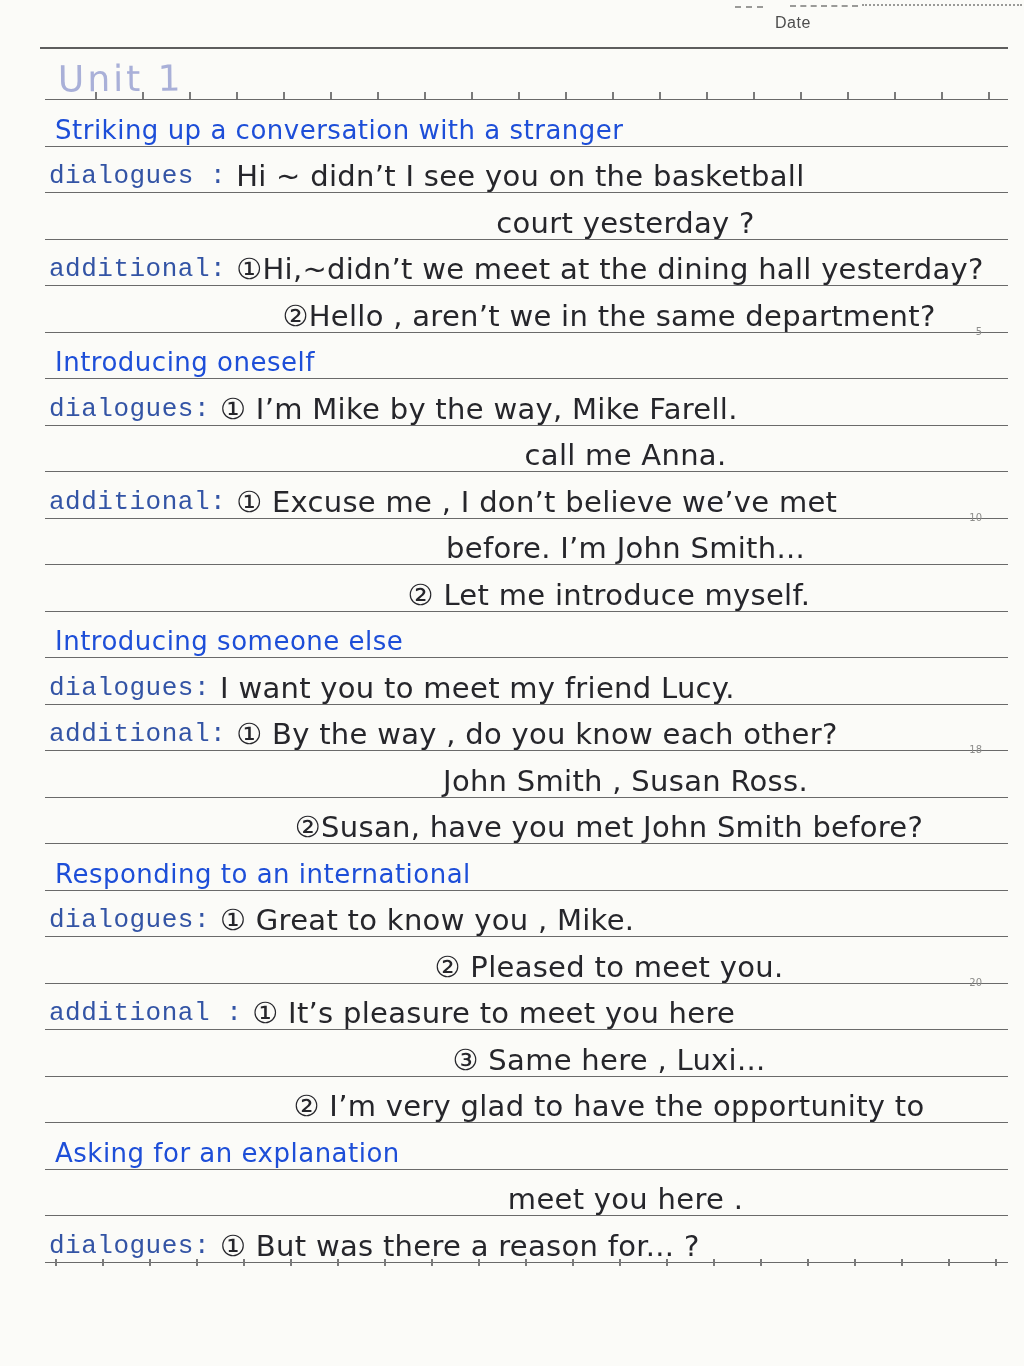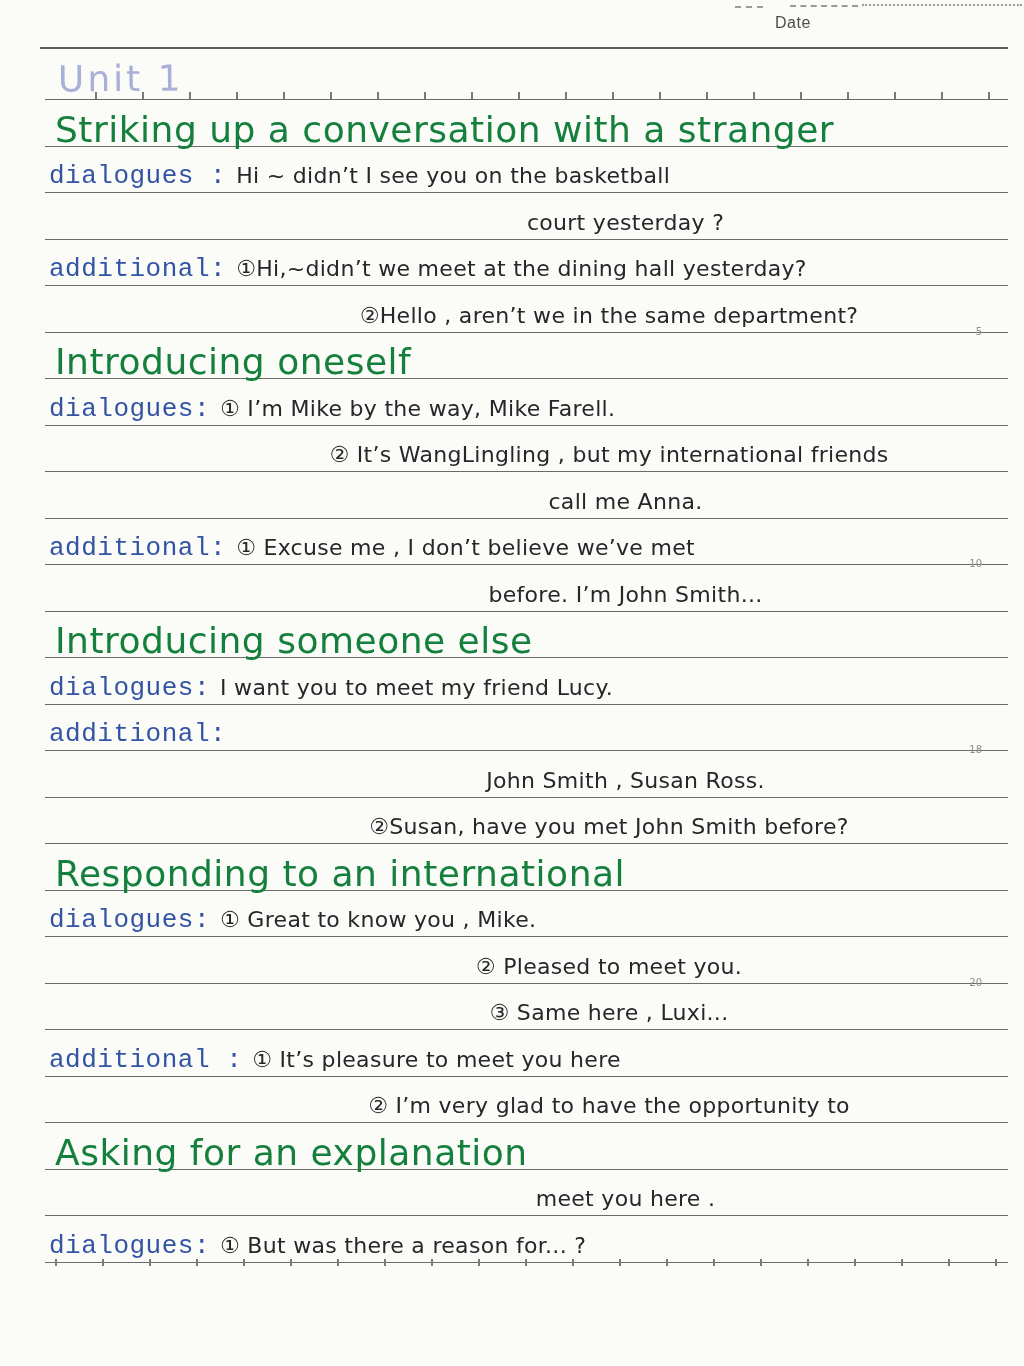--- a/index.html
+++ b/index.html
@@ -37,25 +37,25 @@
   #rows{position:absolute;left:45px;top:100px;width:963px;}
   .row{
     position:relative;box-sizing:border-box;height:46.5px;
     border-bottom:1.6px solid #6a6a6a;
     display:flex;align-items:flex-end;
     white-space:nowrap;overflow:visible;
     padding:0 0 1px 4px;
   }
   .row.heading{padding-left:10px;}
   .head-text{
-    font-size:36px;color:#15803d;letter-spacing:.5px;
+    font-size:26px;color:#1d4ed8;letter-spacing:.5px;
     line-height:30px;
   }
   .lab{font-size:26px;color:#3354a5;line-height:30px;margin-right:10px;letter-spacing:.5px;font-family:Liberation Mono, monospace;}
-  .txt{font-size:22px;color:#26262b;line-height:30px;letter-spacing:.3px;}
+  .txt{font-size:29px;color:#26262b;line-height:30px;letter-spacing:.3px;}
   .row.ind1{padding-left:165px;justify-content:center;}
   .row.ind2{padding-left:198px;justify-content:center;}
   .mnum{
     position:absolute;right:26px;bottom:-5px;
     font-size:10px;color:#8d8d8b;letter-spacing:0;
   }
   .ticks-bottom{
     position:absolute;left:10px;right:0;bottom:-4px;height:7px;
     background:repeating-linear-gradient(90deg,#7a7a7a 0 2px,transparent 2px 47px);
   }
@@ -93,68 +93,69 @@
         <span class="txt">②Hello , aren’t we in the same department?</span>
         <span class="mnum">5</span>
       </div>
       <div class="row heading">
         <span class="head-text">Introducing oneself</span>
       </div>
       <div class="row entry">
         <span class="lab">dialogues:</span>
         <span class="txt">① I’m Mike by the way, Mike Farell.</span>
       </div>
-      <div class="row cont ind1">
-        <span class="txt">② It’s WangLingling , but my international friends</span>
-      </div>
       <div class="row cont ind2">
         <span class="txt">call me Anna.</span>
       </div>
       <div class="row entry">
         <span class="lab">additional:</span>
         <span class="txt">① Excuse me , I don’t believe we’ve met</span>
         <span class="mnum">10</span>
       </div>
       <div class="row cont ind2">
         <span class="txt">before. I’m John Smith...</span>
       </div>
+      <div class="row cont ind1">
+        <span class="txt">② Let me introduce myself.</span>
+      </div>
       <div class="row heading">
         <span class="head-text">Introducing someone else</span>
       </div>
       <div class="row entry">
         <span class="lab">dialogues:</span>
         <span class="txt">I want you to meet my friend Lucy.</span>
       </div>
       <div class="row entry">
         <span class="lab">additional:</span>
+        <span class="txt">① By the way , do you know each other?</span>
         <span class="mnum">18</span>
       </div>
       <div class="row cont ind2">
         <span class="txt">John Smith , Susan Ross.</span>
       </div>
       <div class="row cont ind1">
         <span class="txt">②Susan, have you met John Smith before?</span>
       </div>
       <div class="row heading">
         <span class="head-text">Responding to an international</span>
       </div>
       <div class="row entry">
         <span class="lab">dialogues:</span>
         <span class="txt">① Great to know you , Mike.</span>
       </div>
       <div class="row cont ind1">
         <span class="txt">② Pleased to meet you.</span>
         <span class="mnum">20</span>
       </div>
-      <div class="row cont ind1">
-        <span class="txt">③ Same here , Luxi...</span>
-      </div>
       <div class="row entry">
         <span class="lab">additional :</span>
         <span class="txt">① It’s pleasure to meet you here</span>
+      </div>
+      <div class="row cont ind1">
+        <span class="txt">③ Same here , Luxi...</span>
       </div>
       <div class="row cont ind1">
         <span class="txt">② I’m very glad to have the opportunity to</span>
       </div>
       <div class="row heading">
         <span class="head-text">Asking for an explanation</span>
       </div>
       <div class="row cont ind2">
         <span class="txt">meet you here .</span>
       </div>

